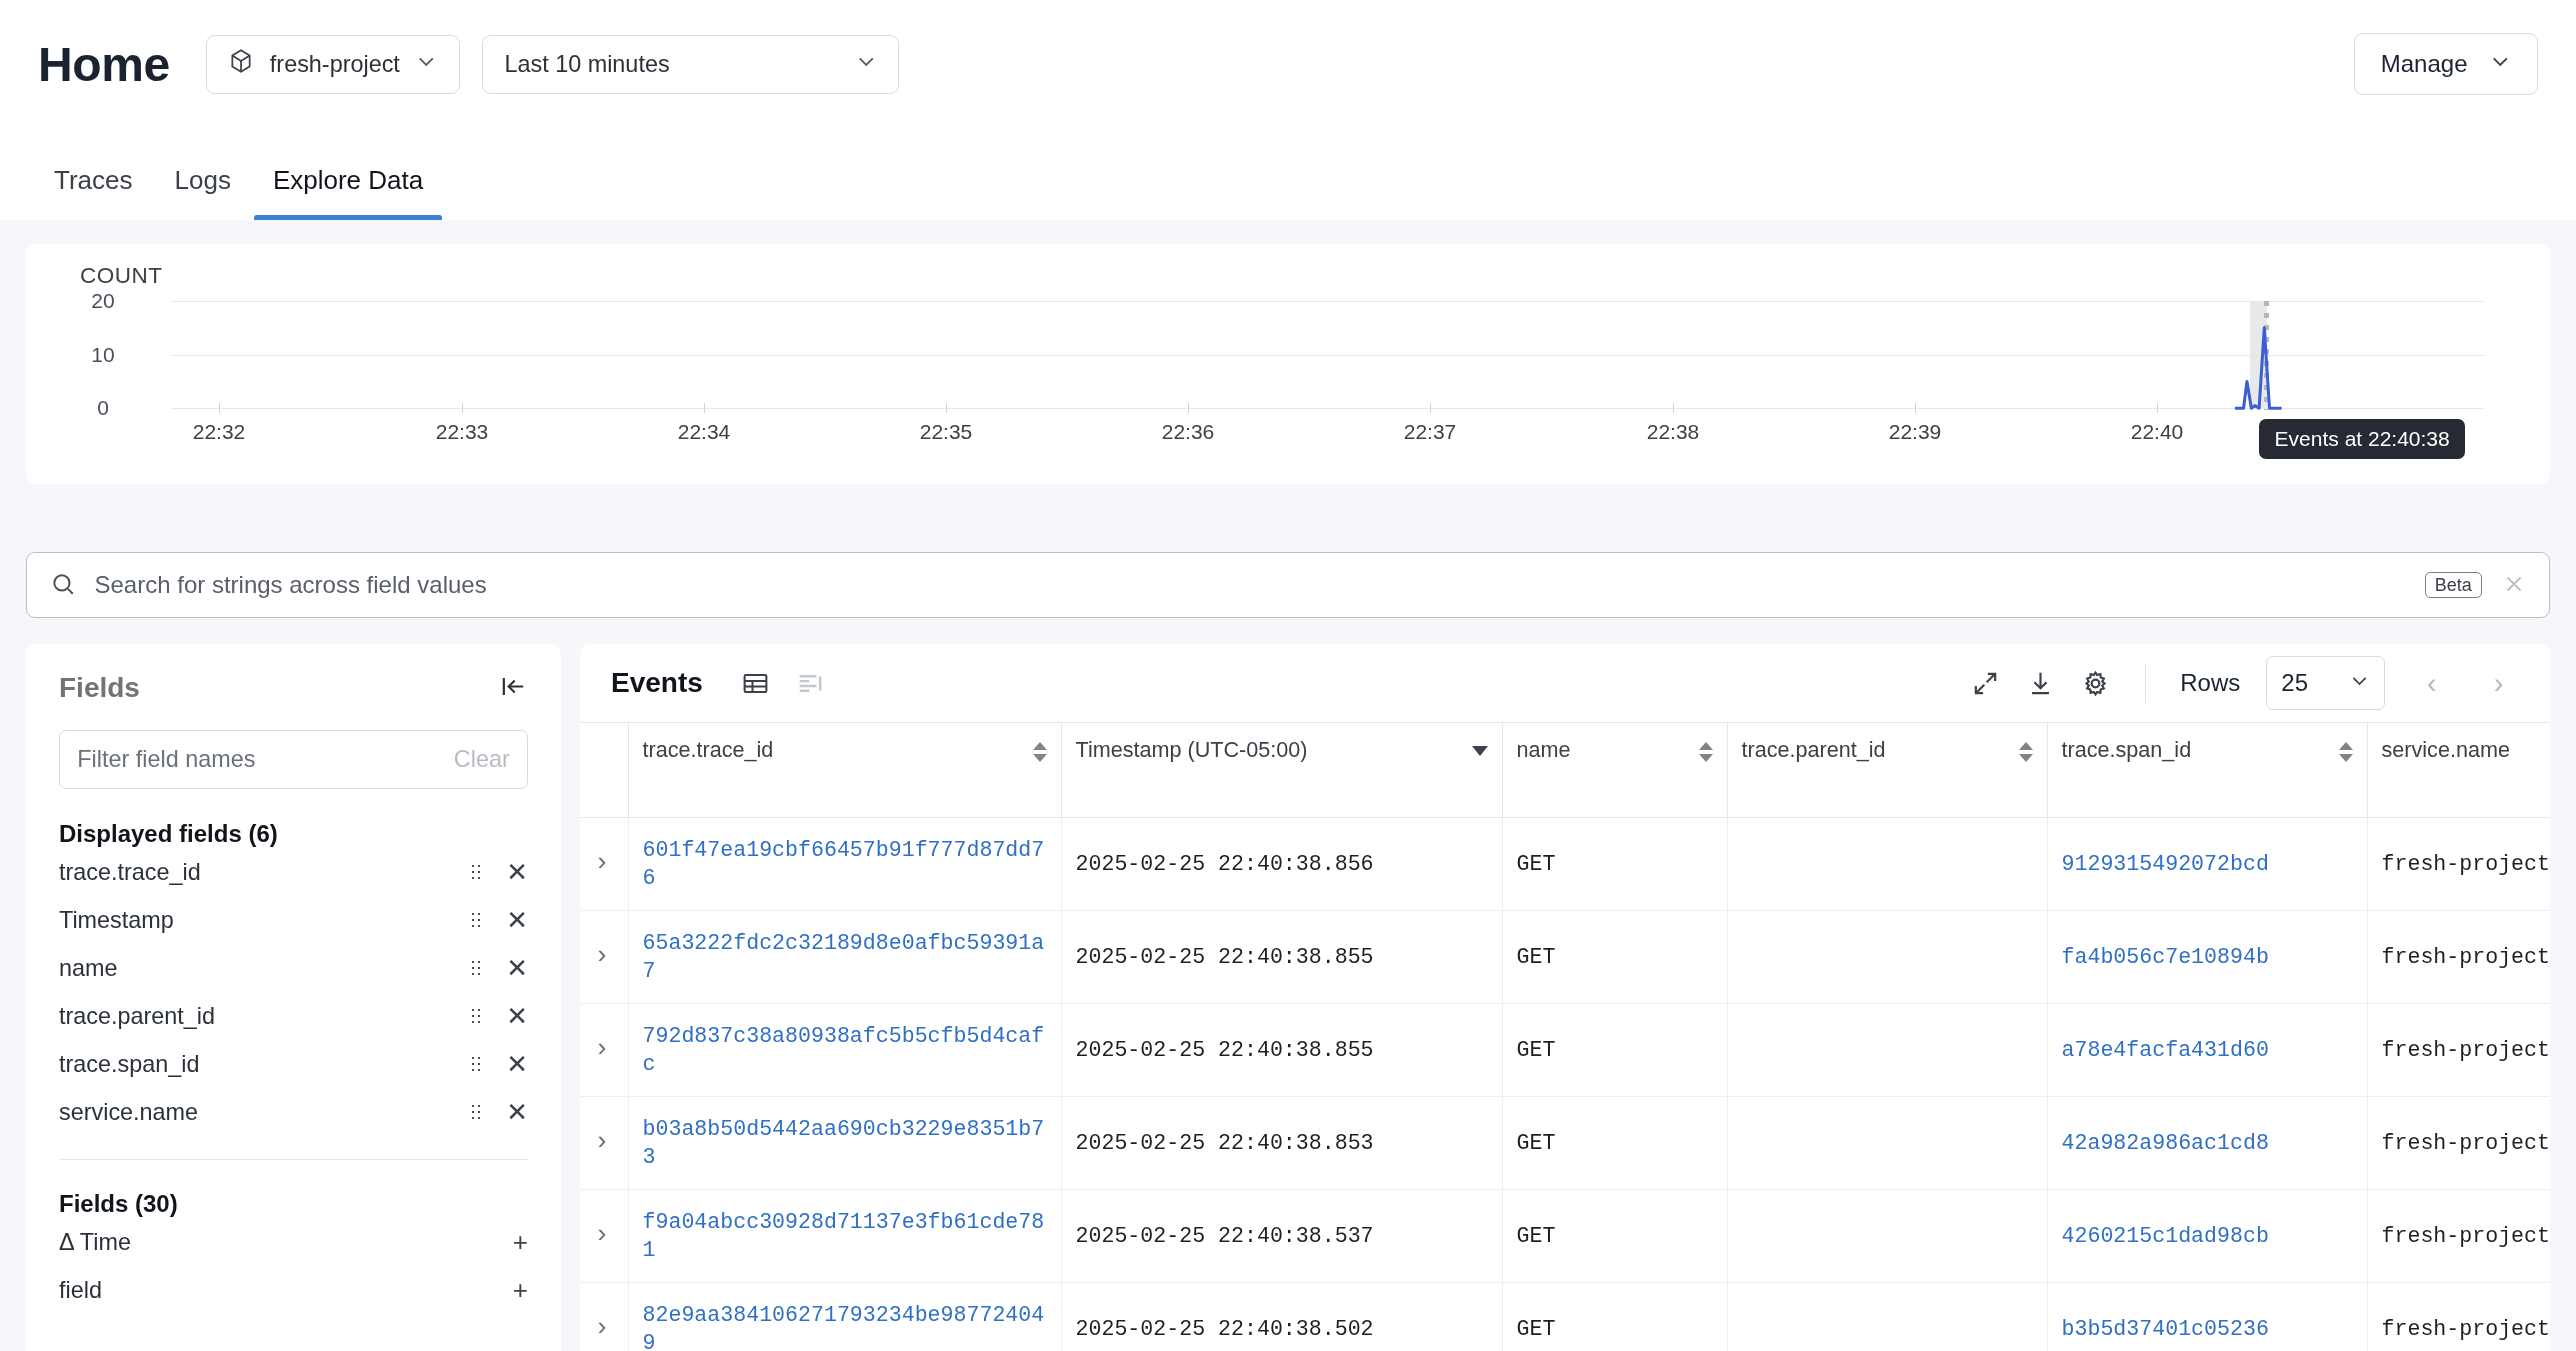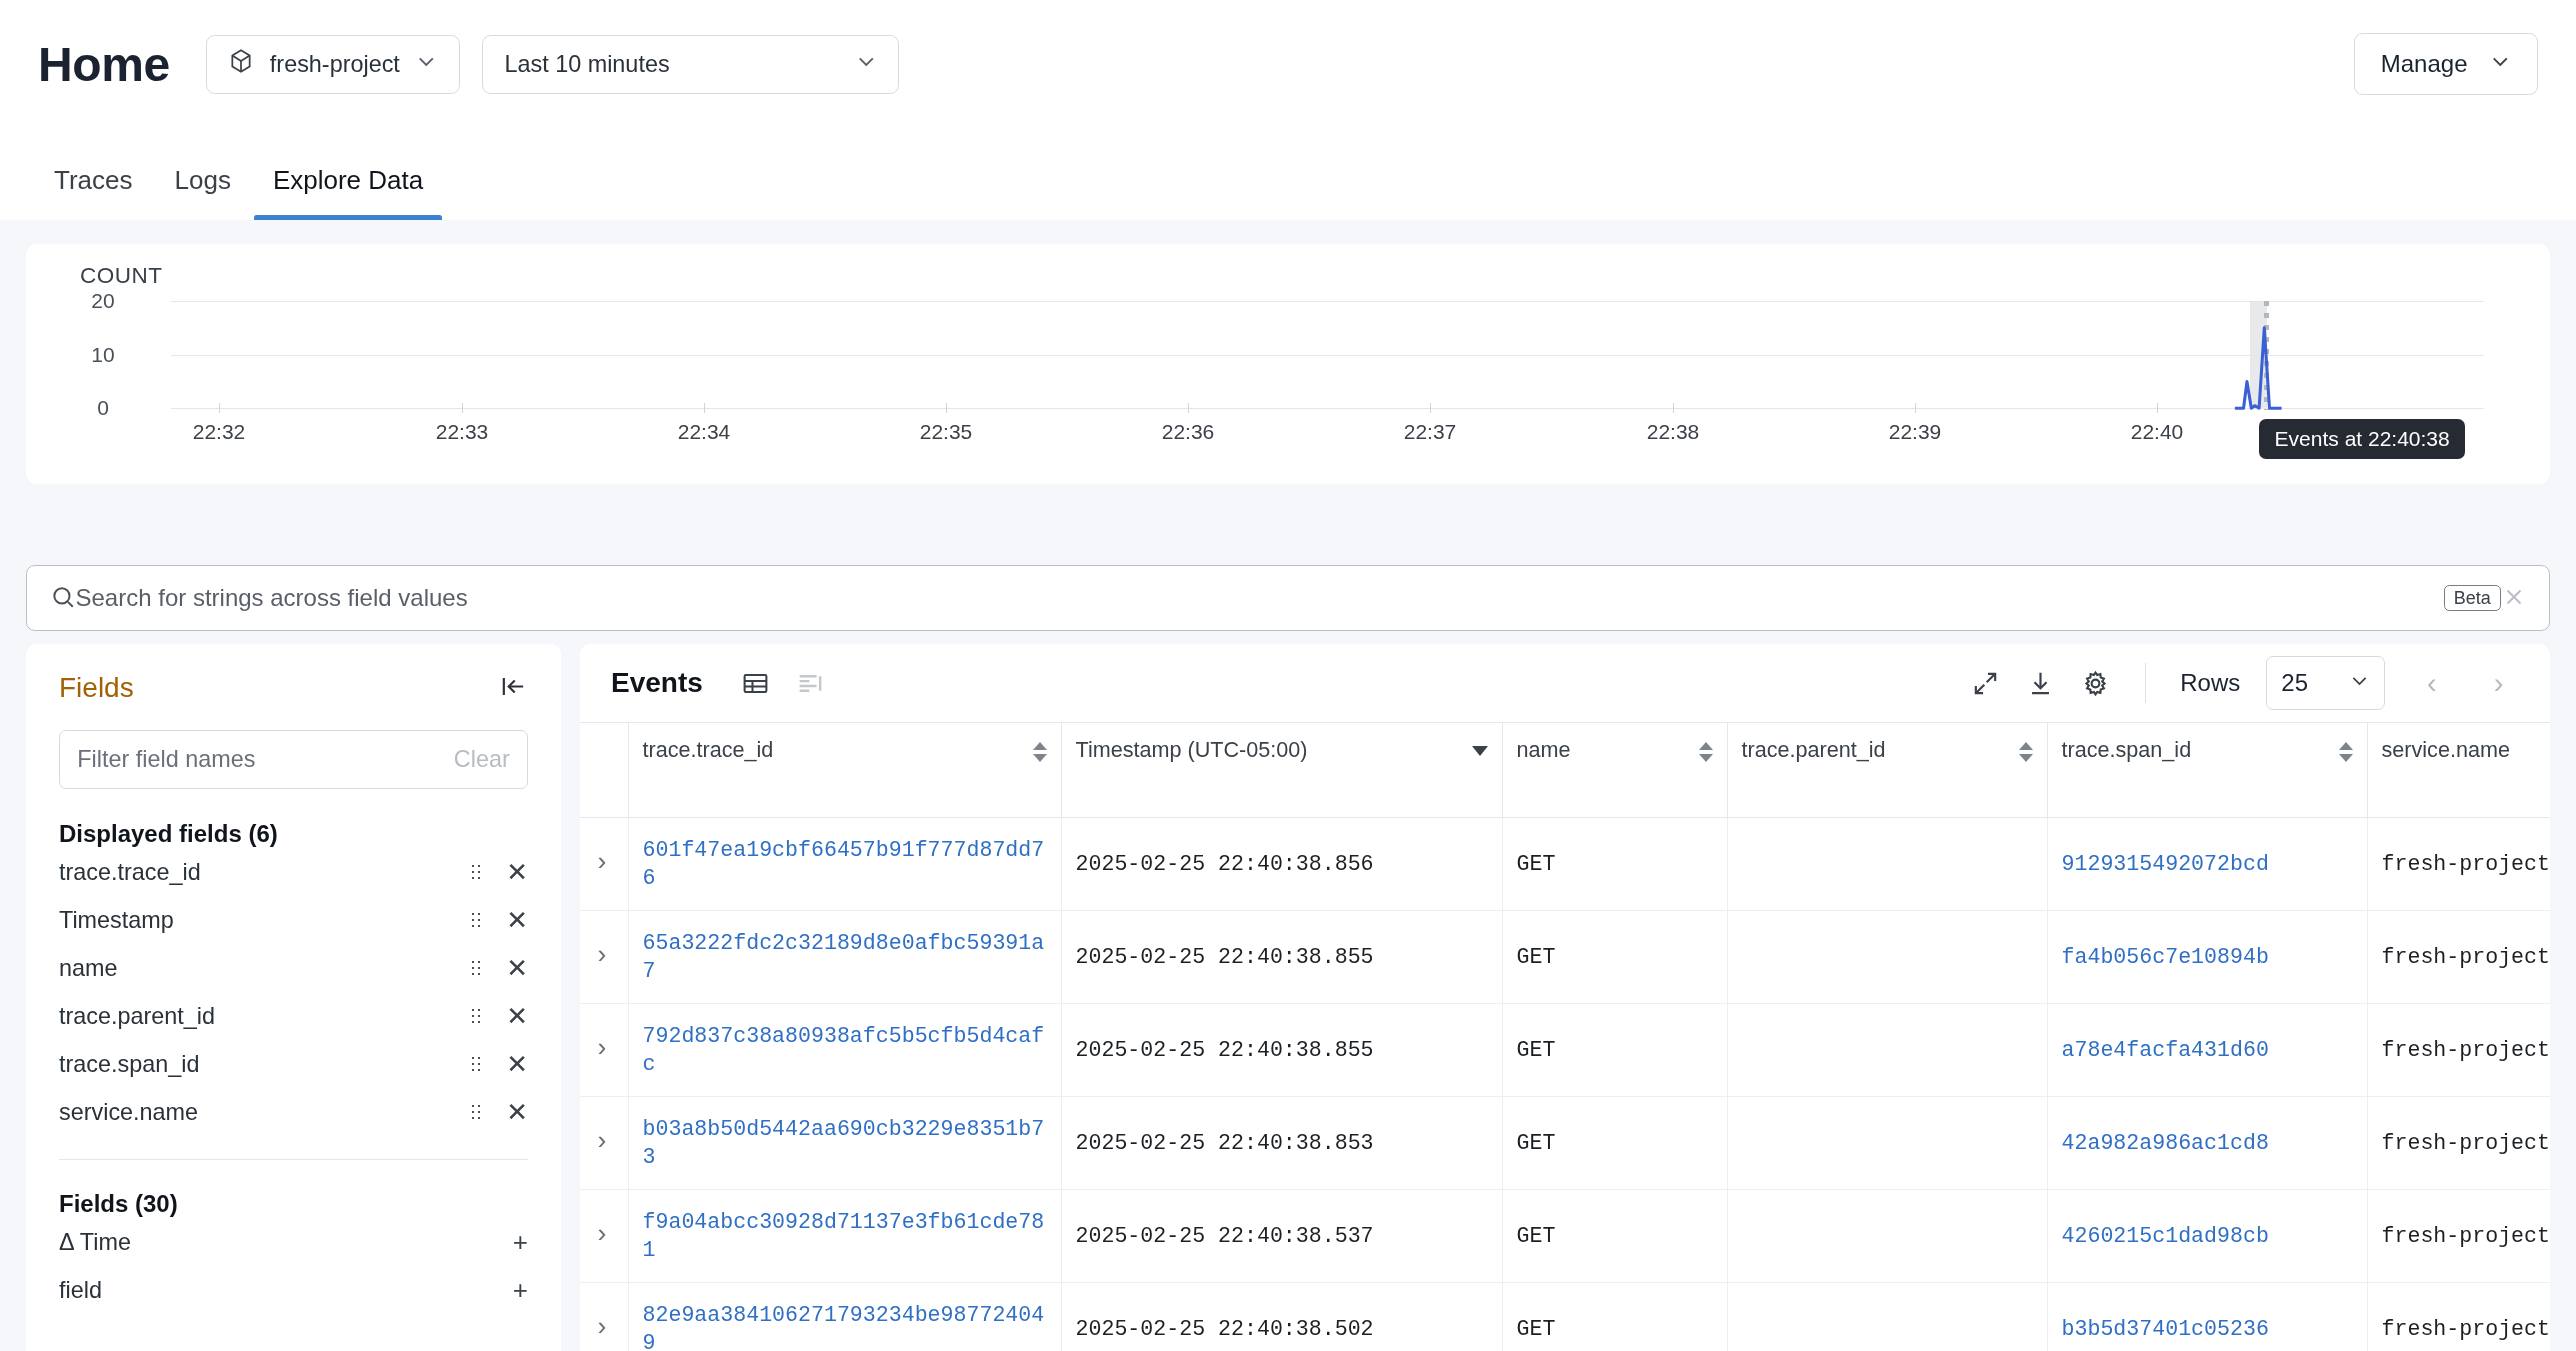--- a/index.html
+++ b/index.html
@@ -108,21 +108,21 @@
     position: absolute;
     background: #262b33; color: #fff; border-radius: 7px;
     font-size: 21px; padding: 7.8px 15.6px; white-space: nowrap;
   }
 
   
   .searchbar {
     position: absolute; left: 26px; top: 552px;
     width: 2524px; height: 66px;
     background: #fff; border: 0.9px solid #b9bfc7; border-radius: 8.7px;
-    display: flex; align-items: center; padding: 0 22.5px;  margin-top: 13px;
+    display: flex; align-items: center; padding: 0 22.5px; gap: 19px;
   }
   .search-input {
     flex: 1; border: none; outline: none; font-size: 24px;
     color: #3b4149; font-family: "Liberation Sans", sans-serif; background: transparent;
   }
   .search-input::placeholder { color: #595f68; }
   .beta-badge {
     border: 0.9px solid #777d85; border-radius: 5.2px;
     font-size: 18px; color: #3b4149; padding: 1.7px 8.7px;
   }
@@ -133,21 +133,21 @@
     width: 2524px; height: 708px;
     display: flex; gap: 19px;
   }
 
   
   .sidebar {
     width: 535px; background: #fff; border-radius: 10.4px 10.4px 0 0;
     padding: 28px 33px 0 33px; position: relative; overflow: hidden;
   }
   .sidebar-head { display: flex; align-items: center; justify-content: space-between; }
-  .sidebar-title { font-size: 28px; font-weight: normal; color: #a16207; }
+  .sidebar-title { font-size: 28px; font-weight: bold; color: #737373; }
   .filter-input-wrap {
     margin-top: 26px; height: 59px; border: 0.9px solid #d6dae0; border-radius: 7px;
     display: flex; align-items: center; padding: 0 17.3px;
   }
   .filter-input {
     flex: 1; border: none; outline: none; font-size: 23.4px; color: #3b4149;
     font-family: "Liberation Sans", sans-serif; background: transparent;
   }
   .filter-input::placeholder { color: #6a7079; }
   .clear-link { font-size: 23.4px; color: #b7bcc3; }

